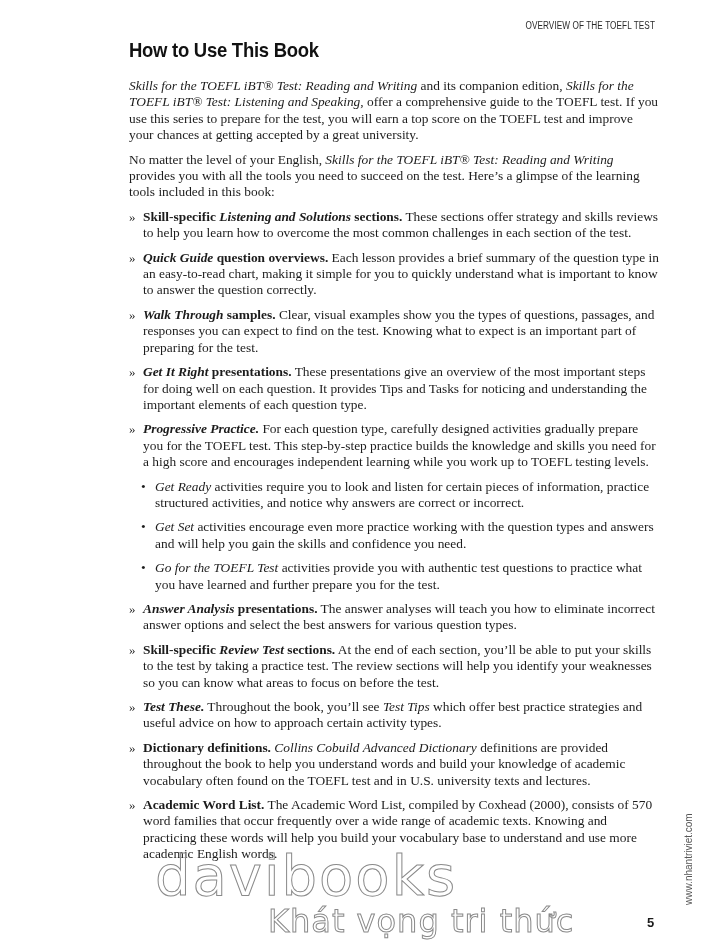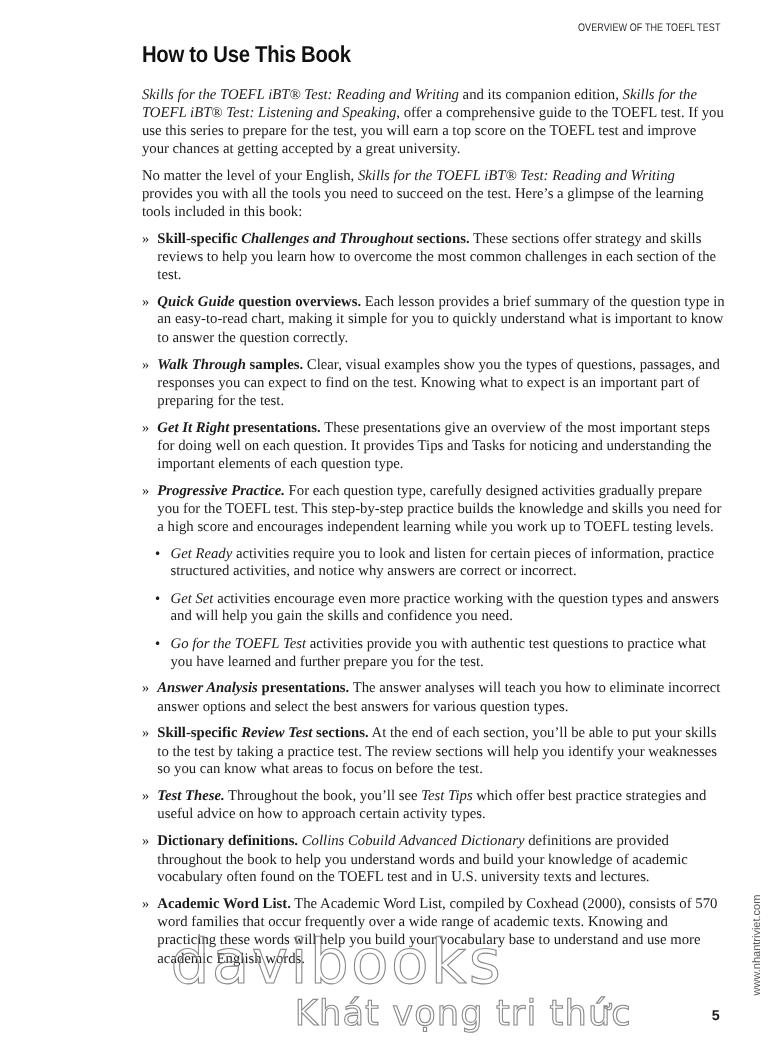--- a/index.html
+++ b/index.html
@@ -51,21 +51,21 @@
 </head>
 <body>
 
 <div class="running-head">OVERVIEW OF THE TOEFL TEST</div>
 <h1 class="title">How to Use This Book</h1>
 
 <div class="content">
   <p><i>Skills for the TOEFL iBT® Test: Reading and Writing</i><span> and its companion edition, </span><i>Skills for the TOEFL iBT® Test: Listening and Speaking</i><span>, offer a comprehensive guide to the TOEFL test. If you use this series to prepare for the test, you will earn a top score on the TOEFL test and improve your chances at getting accepted by a great university.</span></p>
   <p><span>No matter the level of your English, </span><i>Skills for the TOEFL iBT® Test: Reading and Writing</i><span> provides you with all the tools you need to succeed on the test. Here’s a glimpse of the learning tools included in this book:</span></p>
 
-  <div class="item"><span class="mark">»</span><b>Skill-specific </b><b><i>Challenges and Throughout</i></b><b> sections.</b><span> These sections offer strategy and skills reviews to help you learn how to overcome the most common challenges in each section of the test.</span></div>
+  <div class="item"><span class="mark">»</span><b>Skill-specific </b><b><i>Listening and Solutions</i></b><b> sections.</b><span> These sections offer strategy and skills reviews to help you learn how to overcome the most common challenges in each section of the test.</span></div>
 
   <div class="item"><span class="mark">»</span><b><i>Quick Guide</i></b><b> question overviews.</b><span> Each lesson provides a brief summary of the question type in an easy-to-read chart, making it simple for you to quickly understand what is important to know to answer the question correctly.</span></div>
 
   <div class="item"><span class="mark">»</span><b><i>Walk Through</i></b><b> samples.</b><span> Clear, visual examples show you the types of questions, passages, and responses you can expect to find on the test. Knowing what to expect is an important part of preparing for the test.</span></div>
 
   <div class="item"><span class="mark">»</span><b><i>Get It Right</i></b><b> presentations.</b><span> These presentations give an overview of the most important steps for doing well on each question. It provides Tips and Tasks for noticing and understanding the important elements of each question type.</span></div>
 
   <div class="item"><span class="mark">»</span><b><i>Progressive Practice.</i></b><span> For each question type, carefully designed activities gradually prepare you for the TOEFL test. This step-by-step practice builds the knowledge and skills you need for a high score and encourages independent learning while you work up to TOEFL testing levels.</span></div>
 
   <div class="sub"><span class="dot">•</span><i>Get Ready</i><span> activities require you to look and listen for certain pieces of information, practice structured activities, and notice why answers are correct or incorrect.</span></div>

